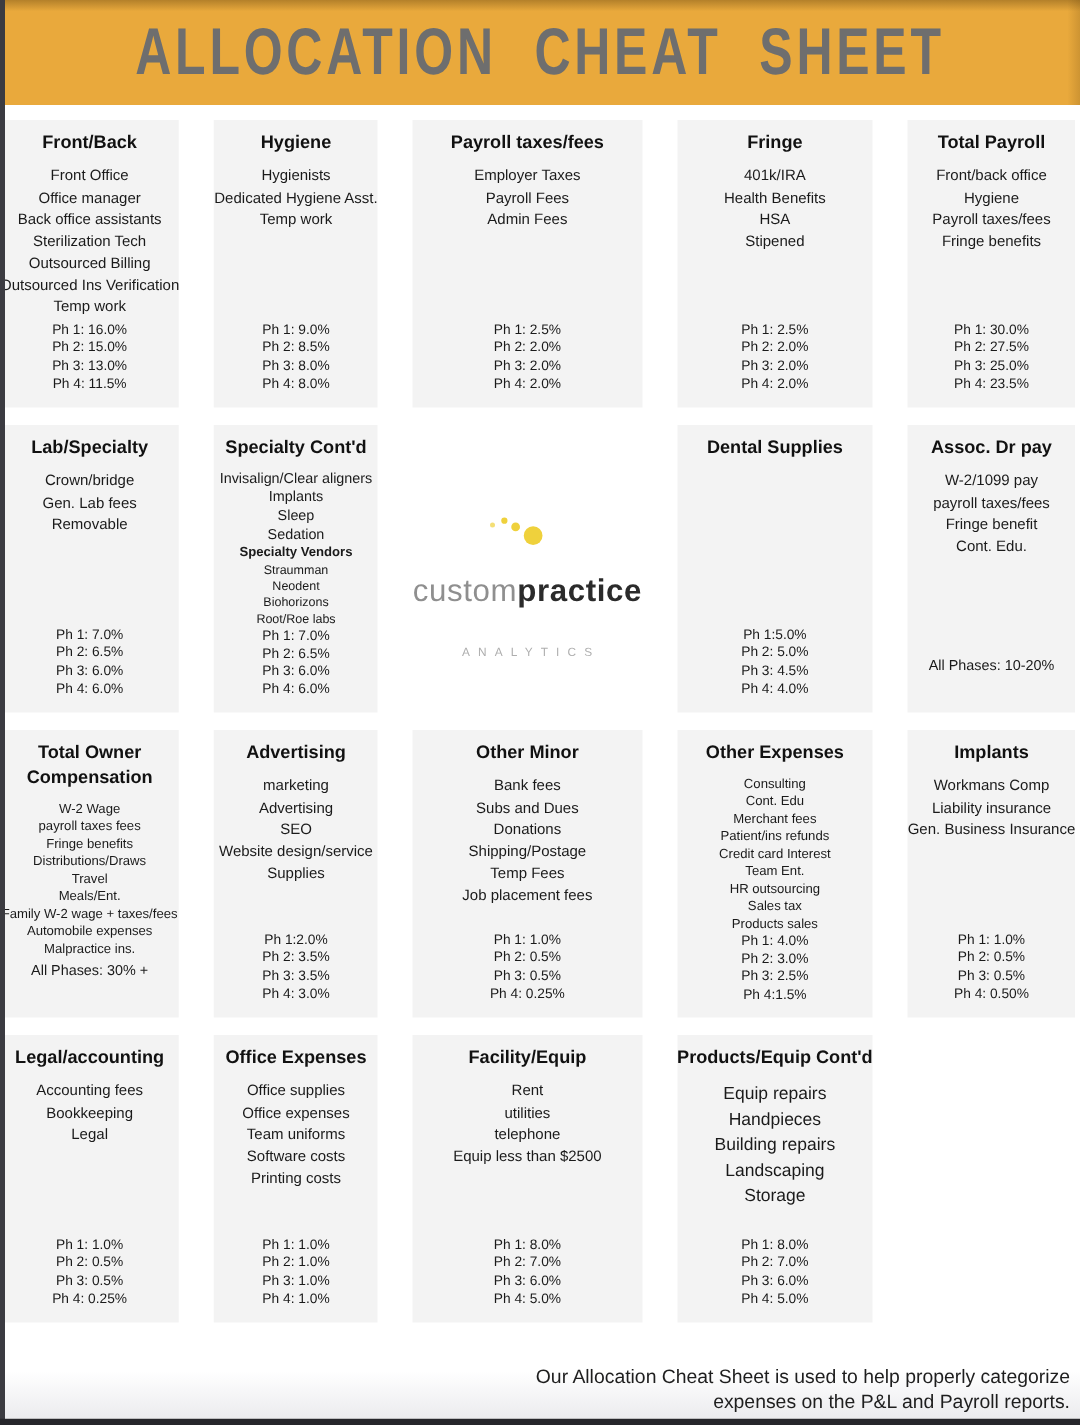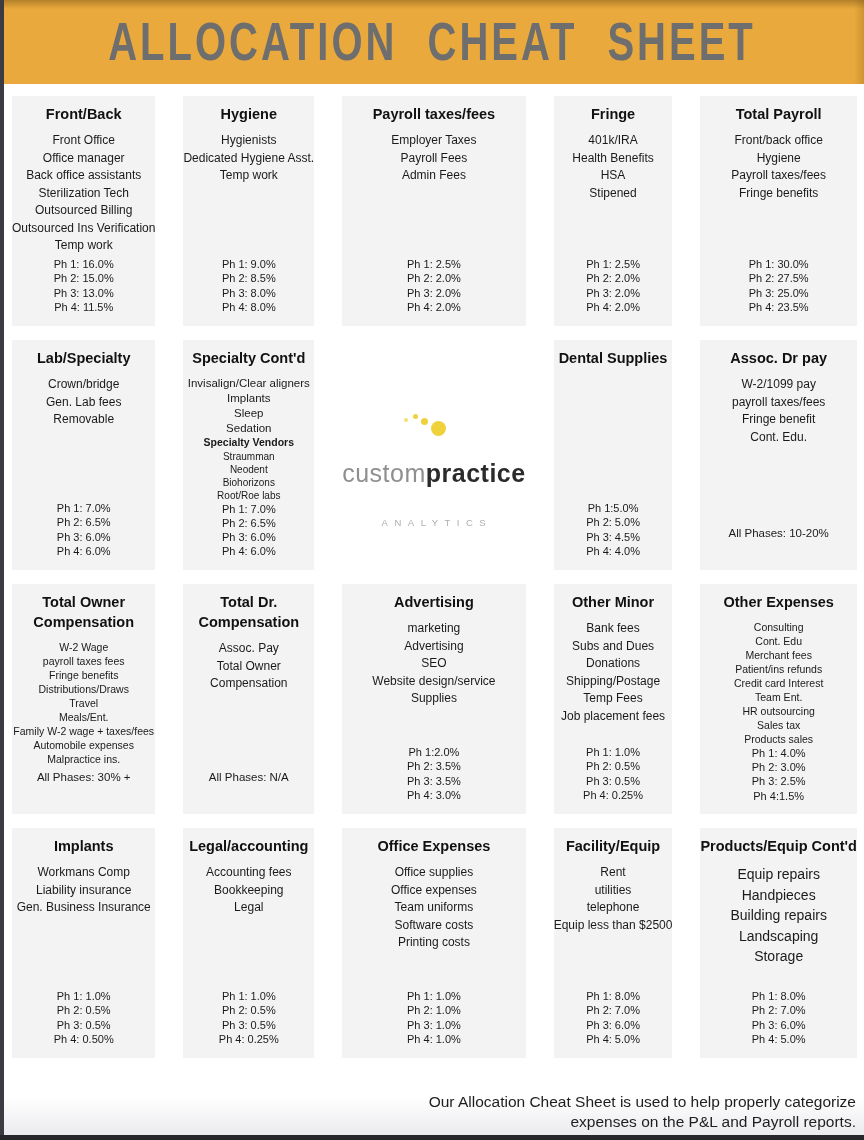--- a/index.html
+++ b/index.html
@@ -23,21 +23,21 @@
   .banner::before{content:"";position:absolute;inset:0;pointer-events:none;
     background:linear-gradient(180deg,rgba(80,52,8,.35),rgba(80,52,8,0) 9px),
                linear-gradient(270deg,rgba(80,52,8,.18),rgba(80,52,8,0) 10px);}
   .banner-title{
     color:#6E6E6E;font-weight:bold;font-size:40px;letter-spacing:3px;word-spacing:16px;
     transform:scaleY(1.32);transform-origin:center;white-space:nowrap;
   }
 
   
   .grid{
-    padding:12px 8px 0 12px;
+    padding:12px 8px 0 0;
     display:grid;grid-template-columns:repeat(5,1fr);
     column-gap:28px;row-gap:14px;grid-auto-rows:230px;
     position:relative;z-index:2;
   }
   .card{
     background:var(--card-bg,#F3F3F3);
     display:flex;flex-direction:column;align-items:center;text-align:center;
     padding:8px 0 12px;box-sizing:border-box;color:#1a1a1a;overflow:visible;
   }
   .card-title{font-weight:bold;font-size:14.5px;line-height:20px;color:#111;
@@ -261,32 +261,20 @@
         <div class="item">Family W-2 wage + taxes/fees</div>
         <div class="item">Automobile expenses</div>
         <div class="item">Malpractice ins.</div>
       </div>
     <div class="card-spacer"></div>
     <div class="card-phases single">
         <div class="phase">All Phases: 30% +</div>
       </div>
   </div>
 
-  <div class="card title-wrap">
-    <div class="card-title">Total Dr. Compensation</div>
-    <div class="card-items">
-        <div class="item">Assoc. Pay</div>
-        <div class="item">Total Owner</div>
-        <div class="item">Compensation</div>
-      </div>
-    <div class="card-spacer"></div>
-    <div class="card-phases single">
-        <div class="phase">All Phases: N/A</div>
-      </div>
-  </div>
 
   <div class="card">
     <div class="card-title">Advertising</div>
     <div class="card-items">
         <div class="item">marketing</div>
         <div class="item">Advertising</div>
         <div class="item">SEO</div>
         <div class="item">Website design/service</div>
         <div class="item">Supplies</div>
       </div>

